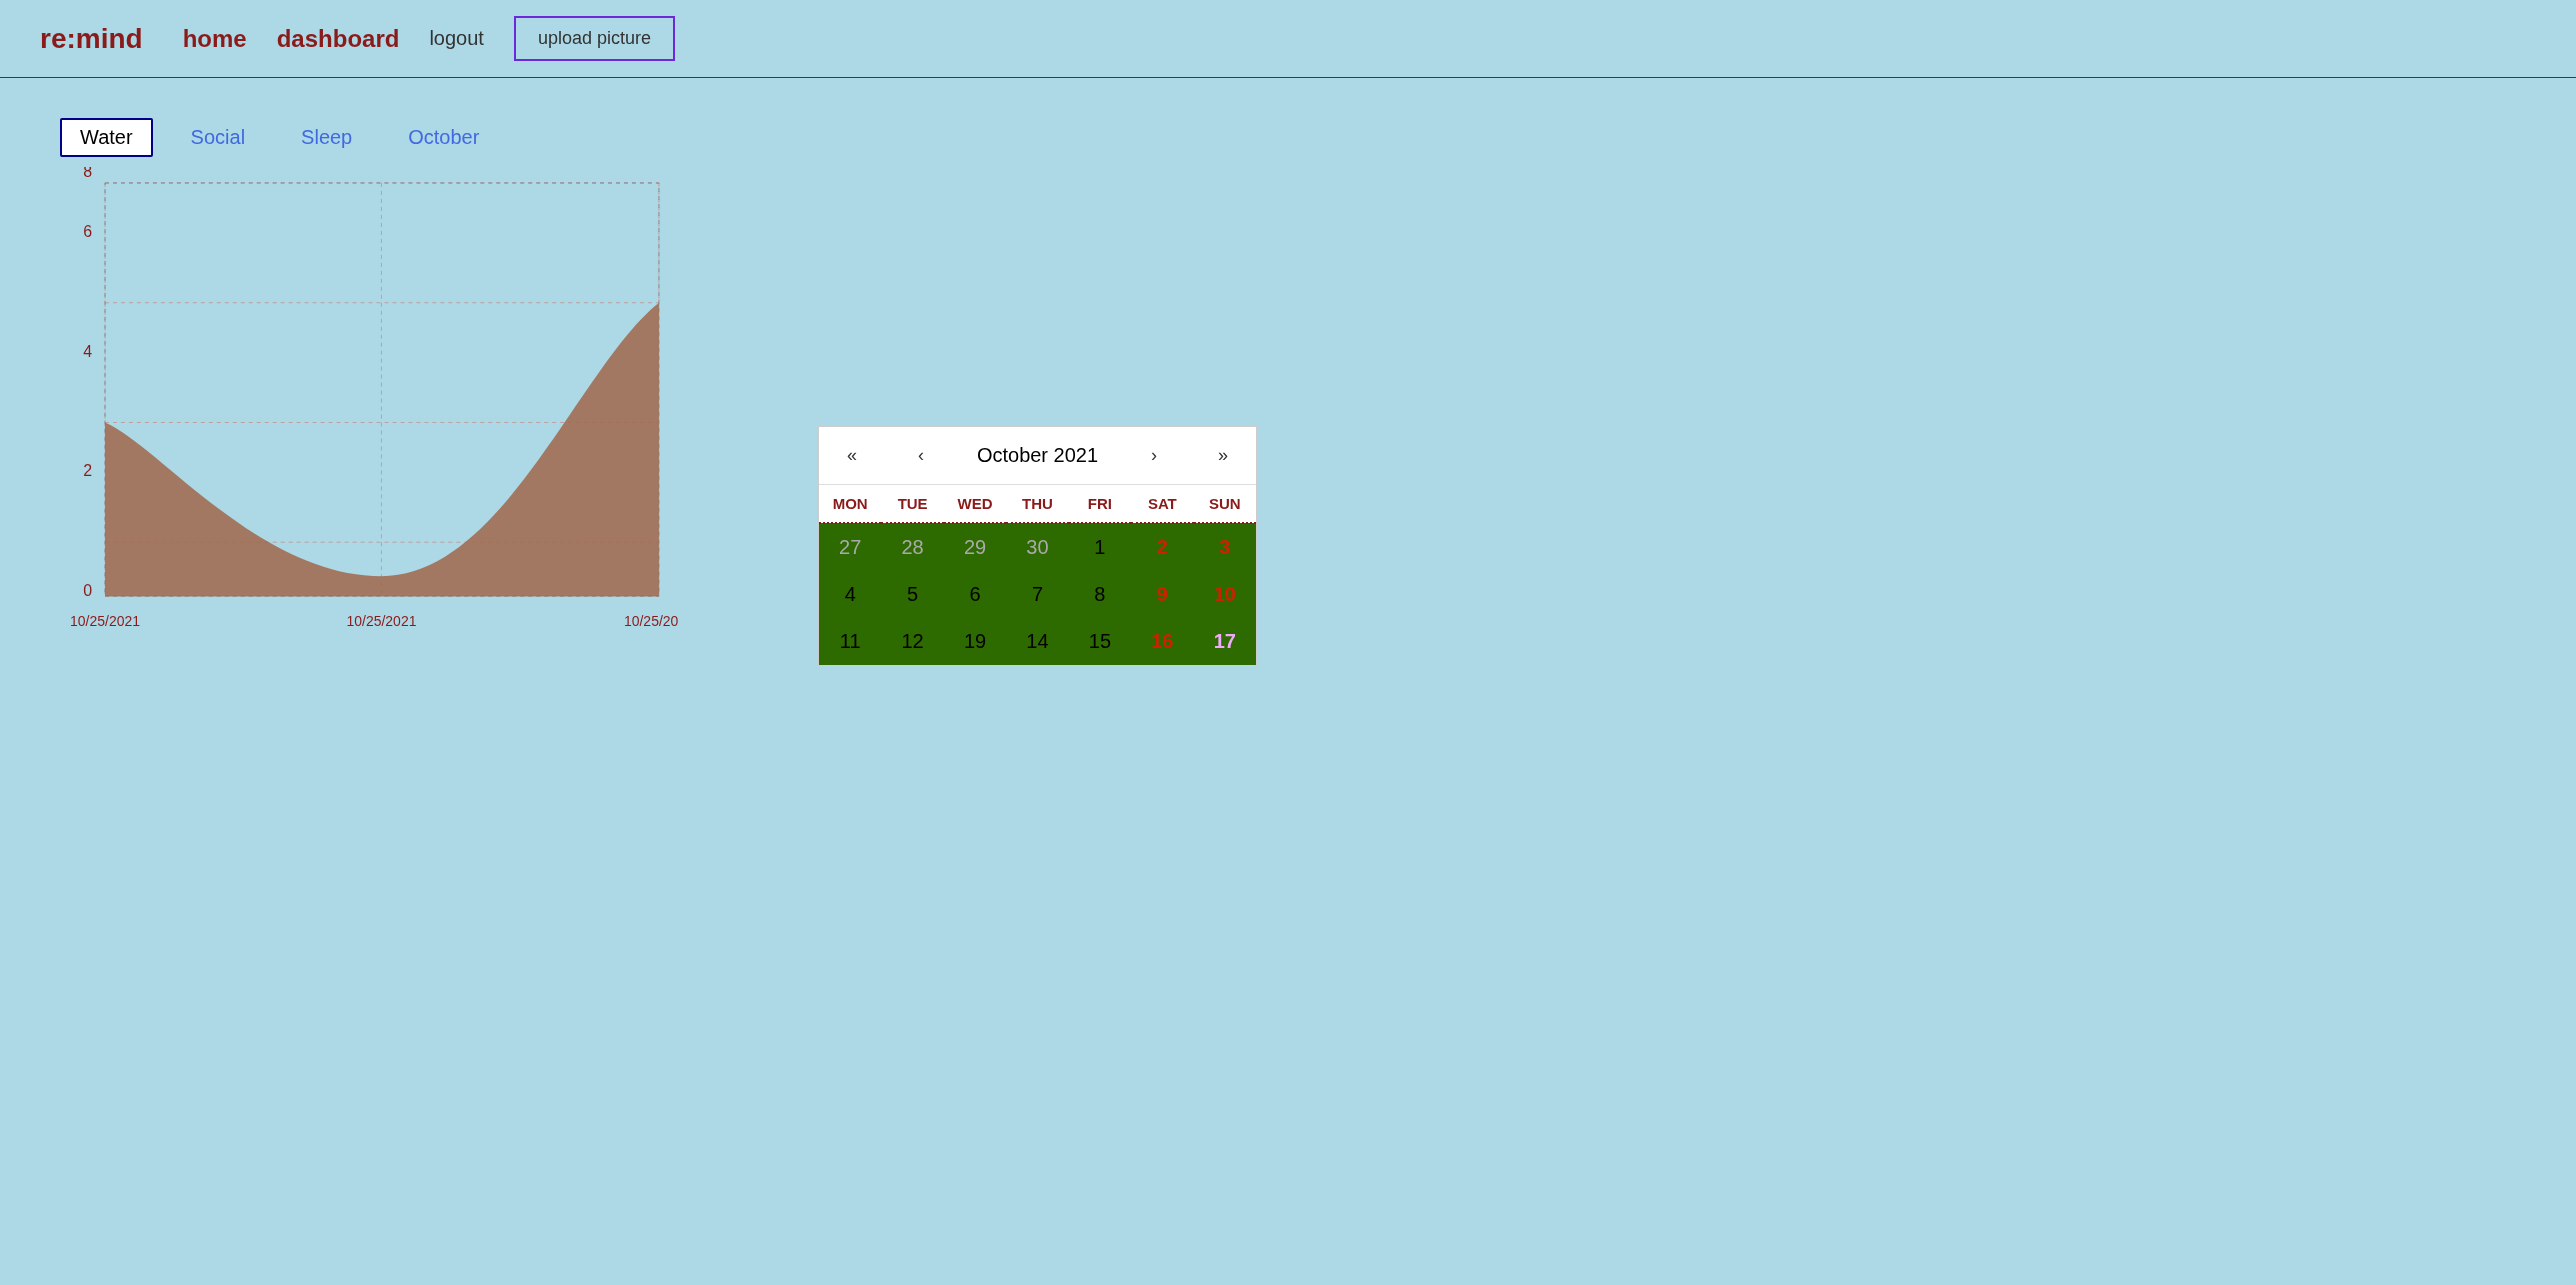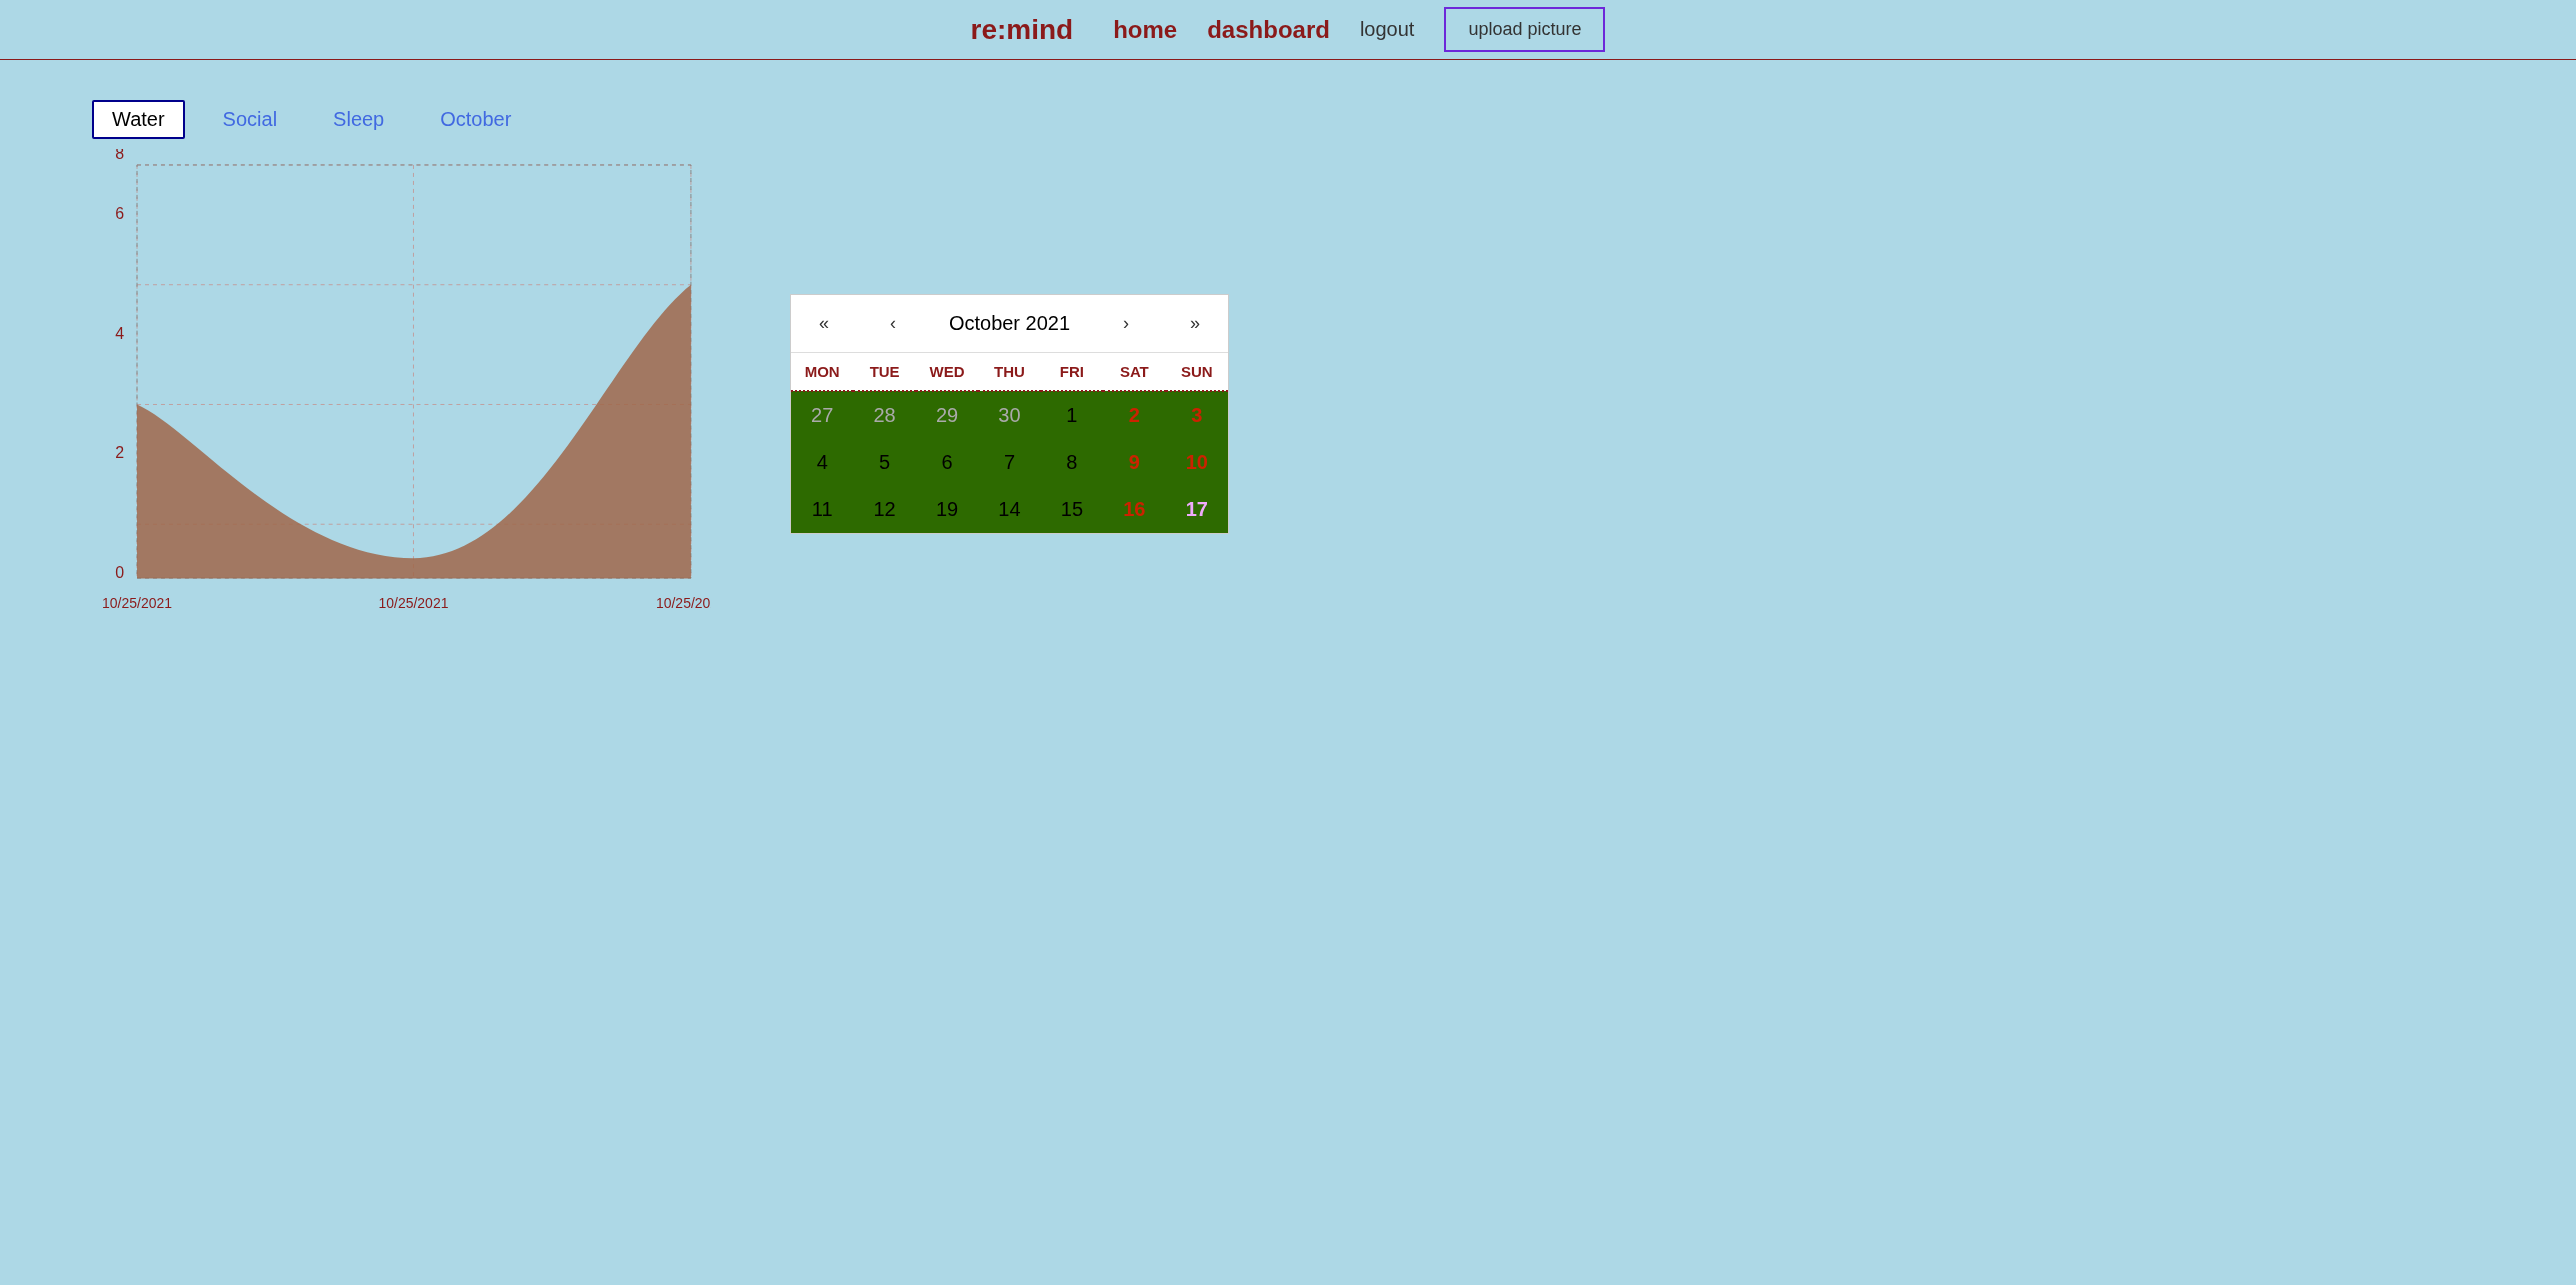--- a/index.html
+++ b/index.html
@@ -5,22 +5,22 @@
     * { box-sizing: border-box; margin: 0; padding: 0; }
     body {
       background-color: #add8e6;
       font-family: Arial, sans-serif;
       min-height: 100vh;
     }
     
     .header {
       display: flex;
       align-items: center;
-      justify-content: center;
-      padding: 7px 40px;
+      justify-content: flex-start;
+      padding: 16px 40px;
       gap: 30px;
     }
     .header-divider {
       border: none;
       border-top: 1.5px solid #8b1a1a;
       margin: 0 0 20px 0;
     }
     .nav-brand {
       font-size: 28px;
       font-weight: bold;
@@ -44,22 +44,23 @@
       background: transparent;
       color: #333;
       font-size: 18px;
       padding: 10px 22px;
       cursor: pointer;
       border-radius: 0;
     }
     
     .main-content {
       display: flex;
-      padding: 20px 92px;
-      align-items: center;
+      padding: 20px 60px;
+      gap: 60px;
+      align-items: flex-end;
     }
     
     .chart-area {
       flex: 1;
       max-width: 698px;
     }
     .tab-bar {
       display: flex;
       gap: 20px;
       margin-bottom: 10px;

